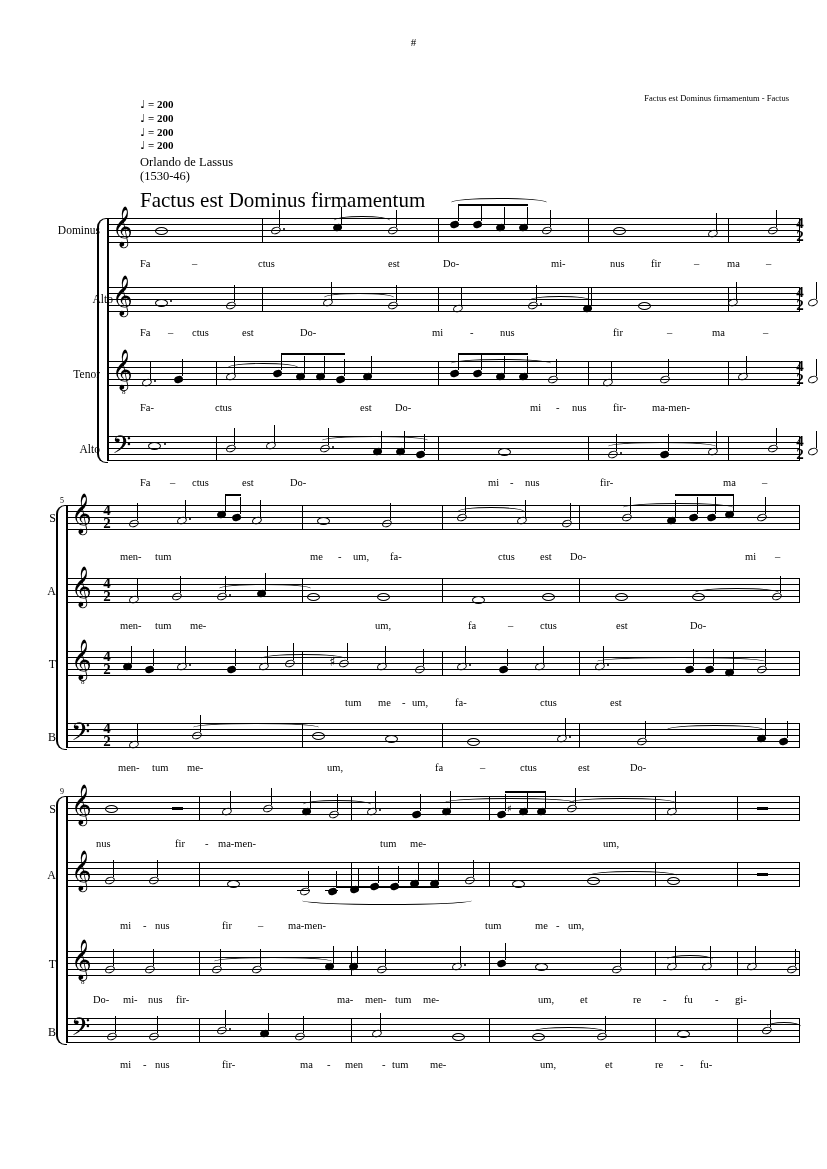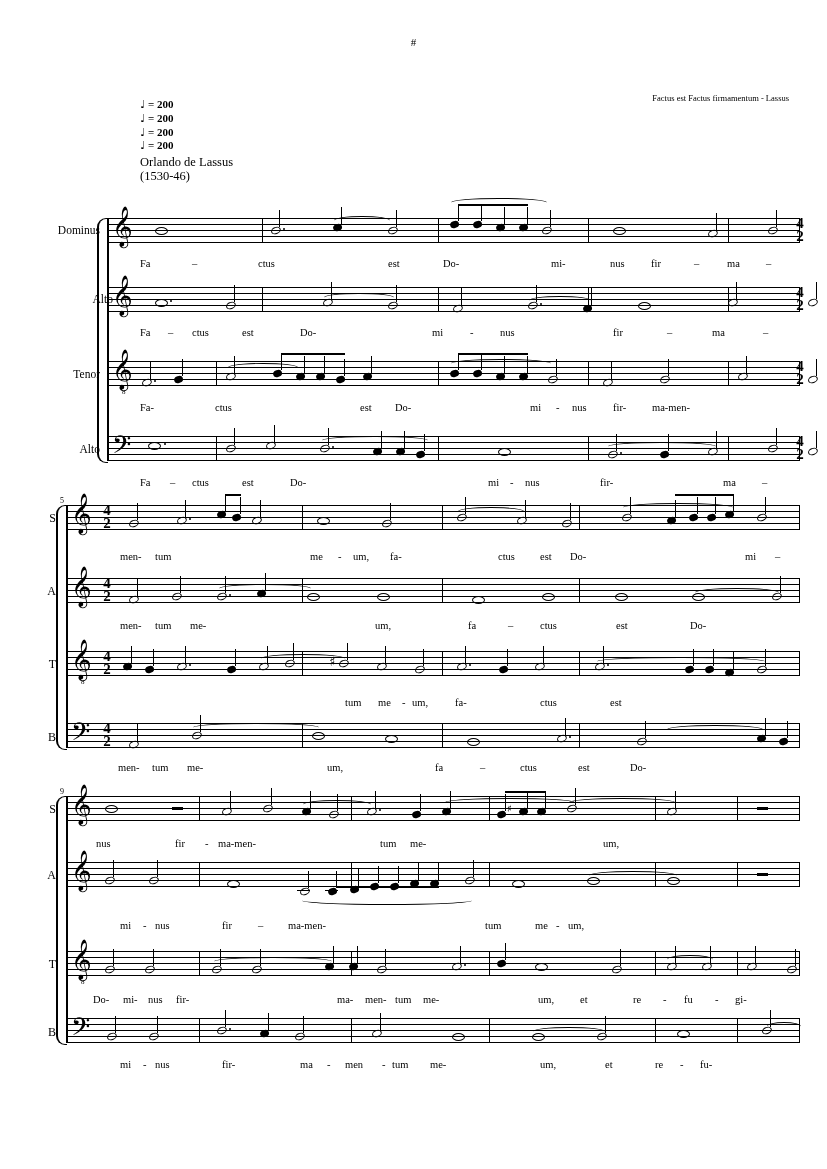--- a/index.html
+++ b/index.html
@@ -75,34 +75,35 @@
 
   .lyric{position:absolute;font-size:10.5px;font-family:"Liberation Serif",serif;
     white-space:nowrap;}
 </style>
 </head>
 <body>
 
 <div class="page">
 
   <div class="page-marker">#</div>
-  <div class="header-right">Factus est Factus firmamentum - Lassus</div>
+  <div class="header-right">Factus est Dominus firmamentum - Factus</div>
 
   <div class="tempo-block">
     <div class="tempo-line"><span class="tempo-note">♩</span> <span>= 200</span></div>
     <div class="tempo-line"><span class="tempo-note">♩</span> <span>= 200</span></div>
     <div class="tempo-line"><span class="tempo-note">♩</span> <span>= 200</span></div>
     <div class="tempo-line"><span class="tempo-note">♩</span> <span>= 200</span></div>
   </div>
 
   <div class="composer">
     <div>Orlando de Lassus</div>
     <div>(1530-46)</div>
   </div>
 
+  <div class="title">Factus est Dominus firmamentum</div>
 
   <div class="system" style="left:0;top:0;">
 
     <div class="sysbar" style="left:107px;top:218px;height:243px;"></div>
     <div class="brace" style="left:97px;top:218px;height:243px;"></div>
 
     <div class="part-label" style="left:20px;top:224px;width:80px;">Dominus</div>
     <div class="staff" style="left:108px;top:218px;width:692px;height:25px;">
       <div class="line" style="width:692px"></div>
         <div class="line" style="width:692px"></div>

